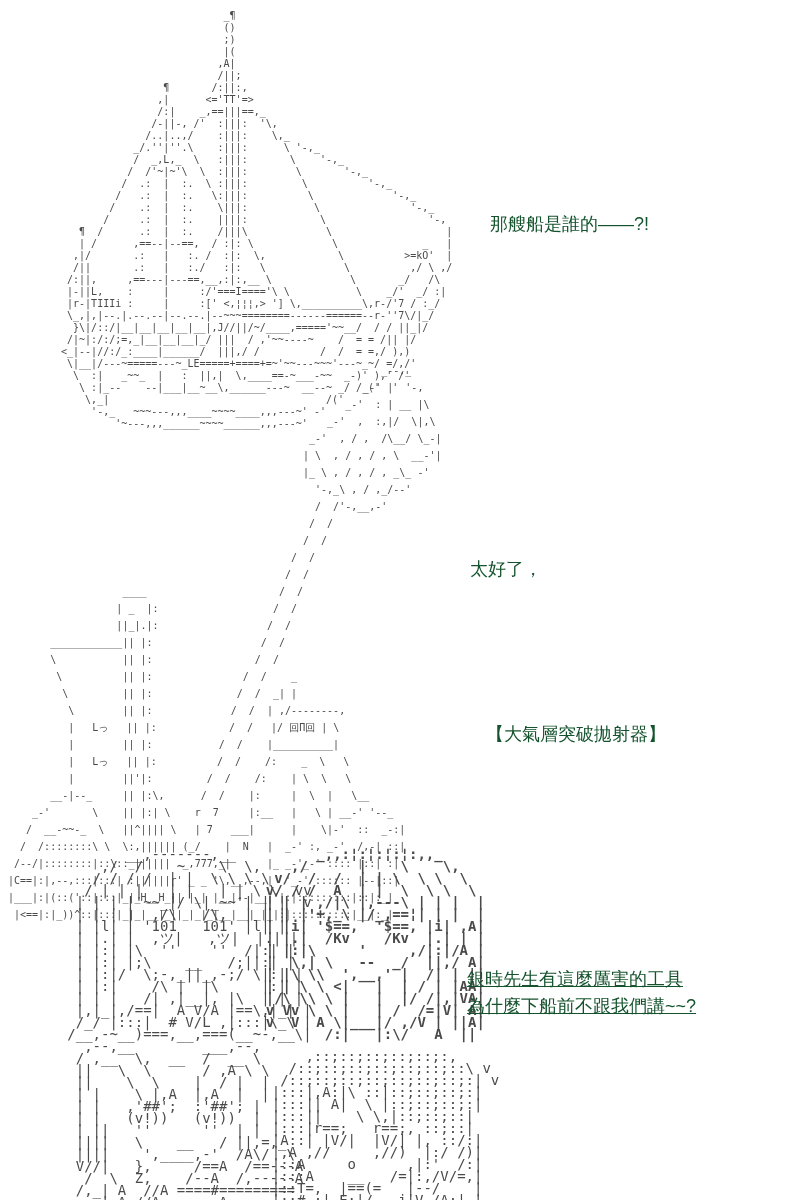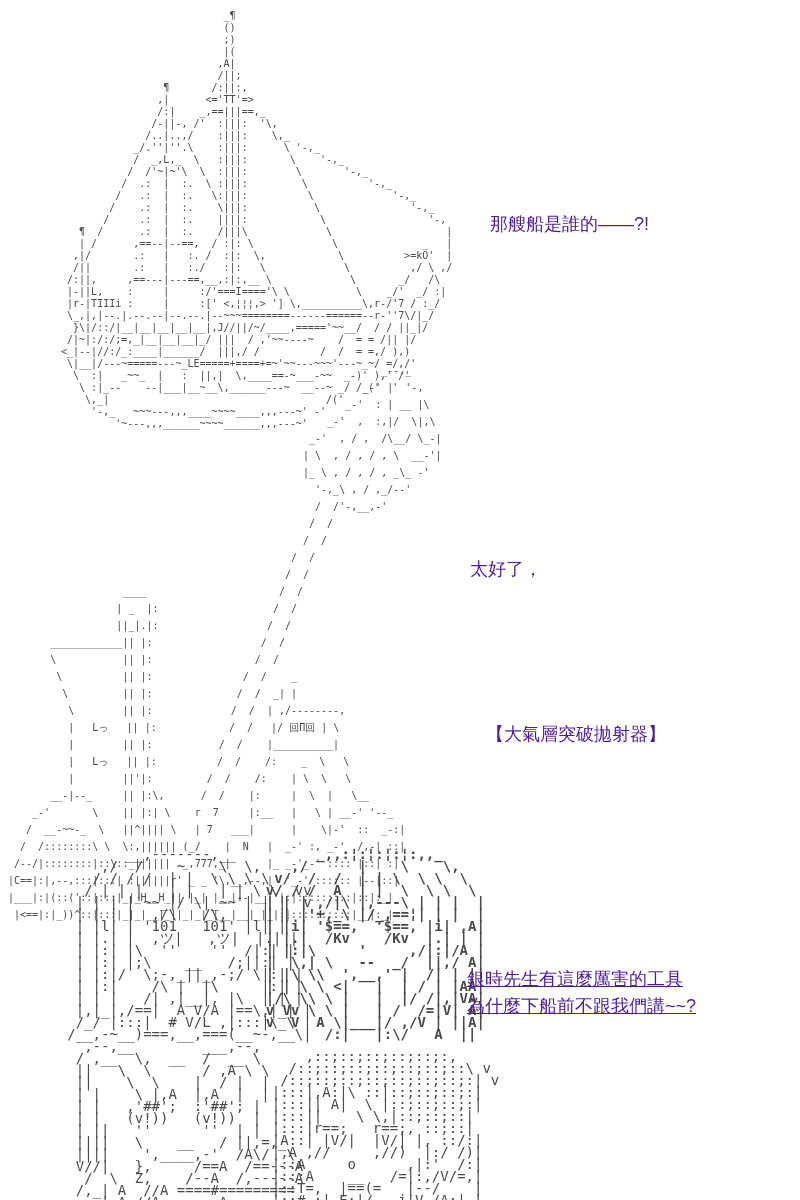--- a/index.html
+++ b/index.html
@@ -21,21 +21,21 @@
   }
   .aa-ship      { left: 55px;  top: 10px;   font-size: 10px; line-height: 12px; }
   .aa-catapult  { left: 8px;   top: 362px;  font-size: 10px; line-height: 17px; }
   .aa-face      { font-size: 14px; line-height: 12px; margin-top: 26px; }
   .aa-face-tl   { left: 42px;  top: 822px;  }
   .aa-face-tr   { left: 232px; top: 822px; font-weight: bold;  }
   .aa-face-bl   { left: 42px;  top: 1014px; }
   .aa-face-br   { left: 238px; top: 1024px; }
   .cap {
     position: absolute;
-    color: #4c1d95;
+    color: #14532d;
     font-size: 18px;
     line-height: 27px;
     white-space: pre;
   }
   .cap-whose-ship { left: 490px; top: 211px; }
   .cap-great      { left: 470px; top: 556px; }
   .cap-launcher   { left: 470px; top: 597px; }
   .cap-label-1    { left: 486px; top: 721px; }
   .cap-gintoki    { left: 467px; top: 966px; text-decoration: underline; }
   .cap-label-2    { left: 469px; top: 1076px; }

